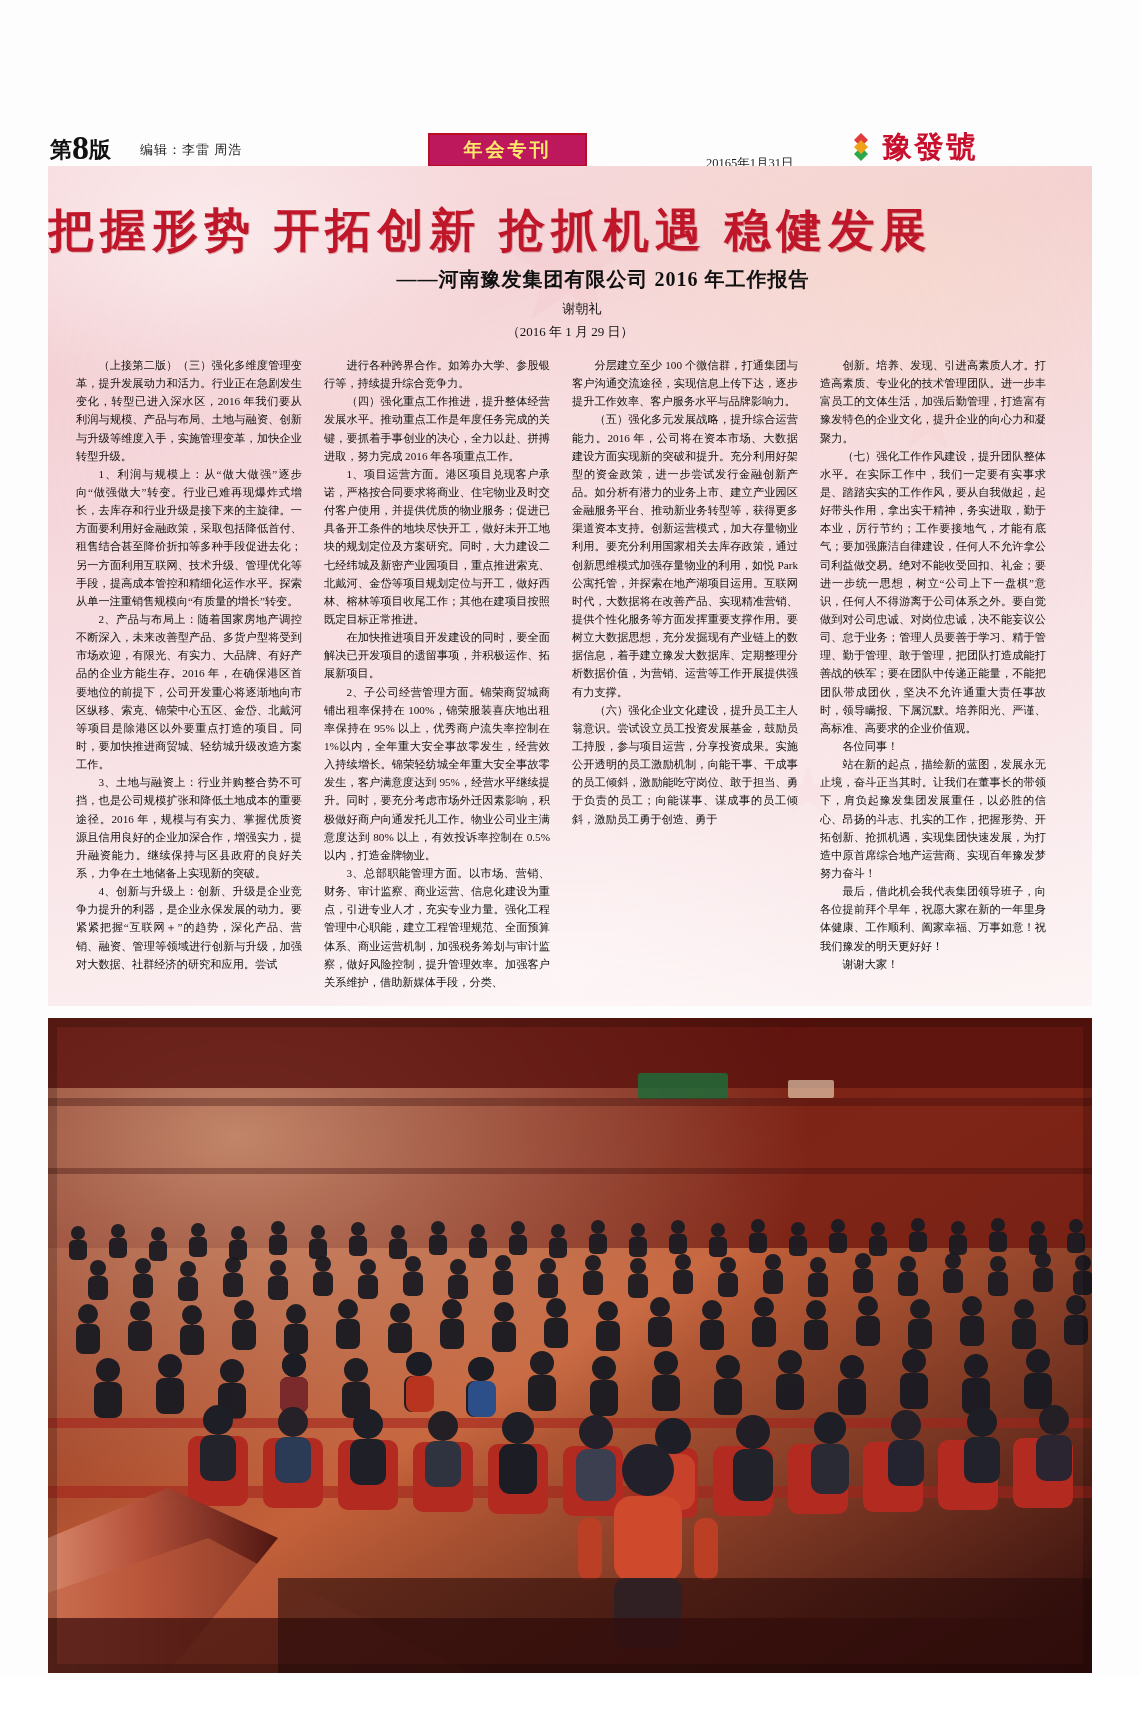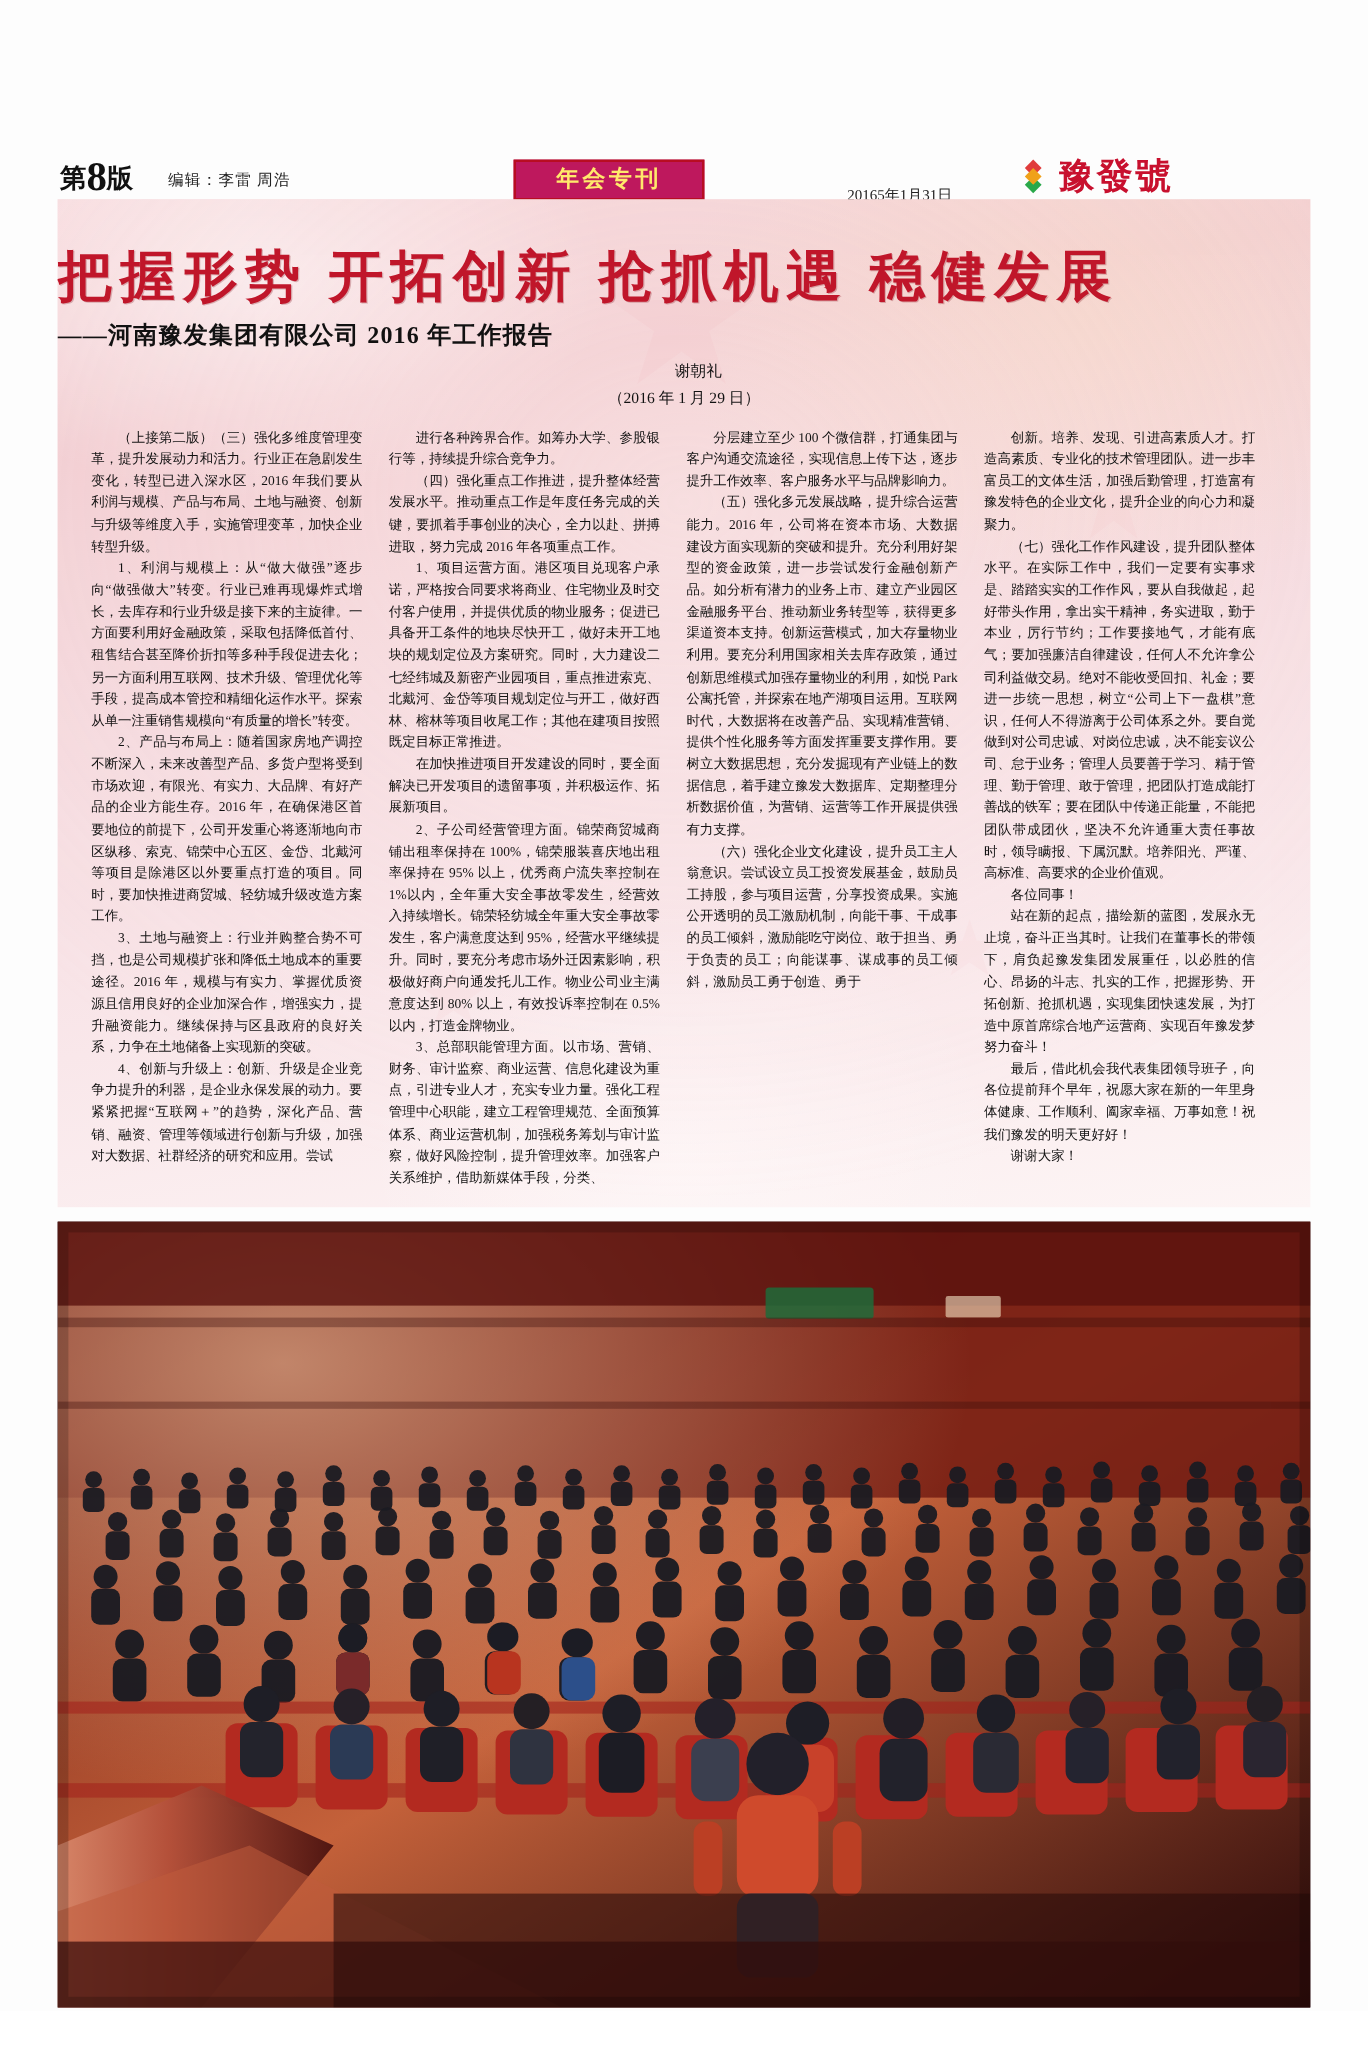--- a/index.html
+++ b/index.html
@@ -129,25 +129,26 @@
     font-weight: bold;
     color: #c0162a;
     letter-spacing: 6px;
     font-family: "Liberation Serif", serif;
     text-shadow: 1px 1px 0 rgba(120,0,10,.25);
   }
   .subhead {
     position: absolute;
     left: 0; top: 100px;
     width: 1044px;
-    text-align: left;
+    text-align: center;
     font-size: 20px;
     color: #111;
     font-weight: bold;
     letter-spacing: 1px;
+    padding-left: 33px;
   }
   .byline {
     position: absolute;
     left: 0; top: 134px;
     width: 1044px;
     text-align: center;
     font-size: 13px;
     color: #111;
     padding-left: 12px;
   }

